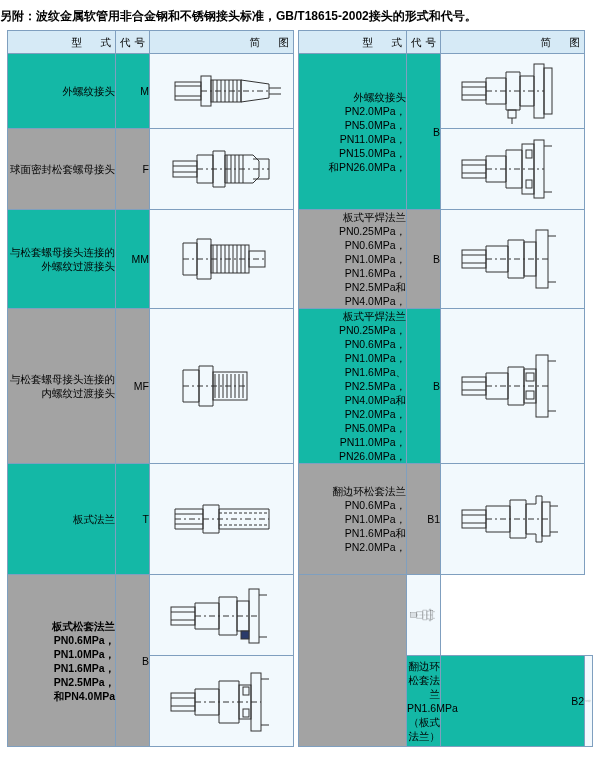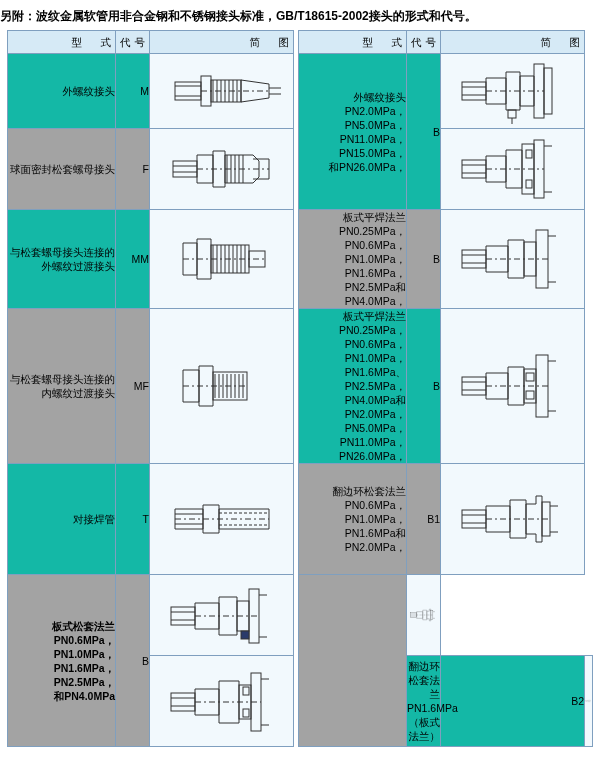--- a/index.html
+++ b/index.html
@@ -305,21 +305,21 @@
                 <line x1="38" y1="43" x2="100" y2="43" stroke-dasharray="6 3 2 3"></line>
                 <line x1="100" y1="18" x2="108" y2="18"></line>
                 <line x1="100" y1="68" x2="108" y2="68"></line>
               </g>
             </svg>
           </div>
         </td>
       </tr>
 
       <tr>
-        <td class="type white" style="height:80px">对接焊管</td>
+        <td class="type white" style="height:80px">板式法兰</td>
         <td class="code white">T</td>
         <td class="fig">
           <div class="figwrap">
             <svg width="130" height="68" viewBox="0 0 130 68">
               <g fill="none" stroke="#333" stroke-width="1">
                 <path d="M18 24 L46 24 L46 44 L18 44 Z"></path>
                 <line x1="18" y1="29" x2="46" y2="29"></line>
                 <line x1="18" y1="39" x2="46" y2="39"></line>
                 <path d="M46 20 L62 20 L62 48 L46 48 Z"></path>
                 <path d="M62 24 L112 24 L112 44 L62 44 Z"></path>

